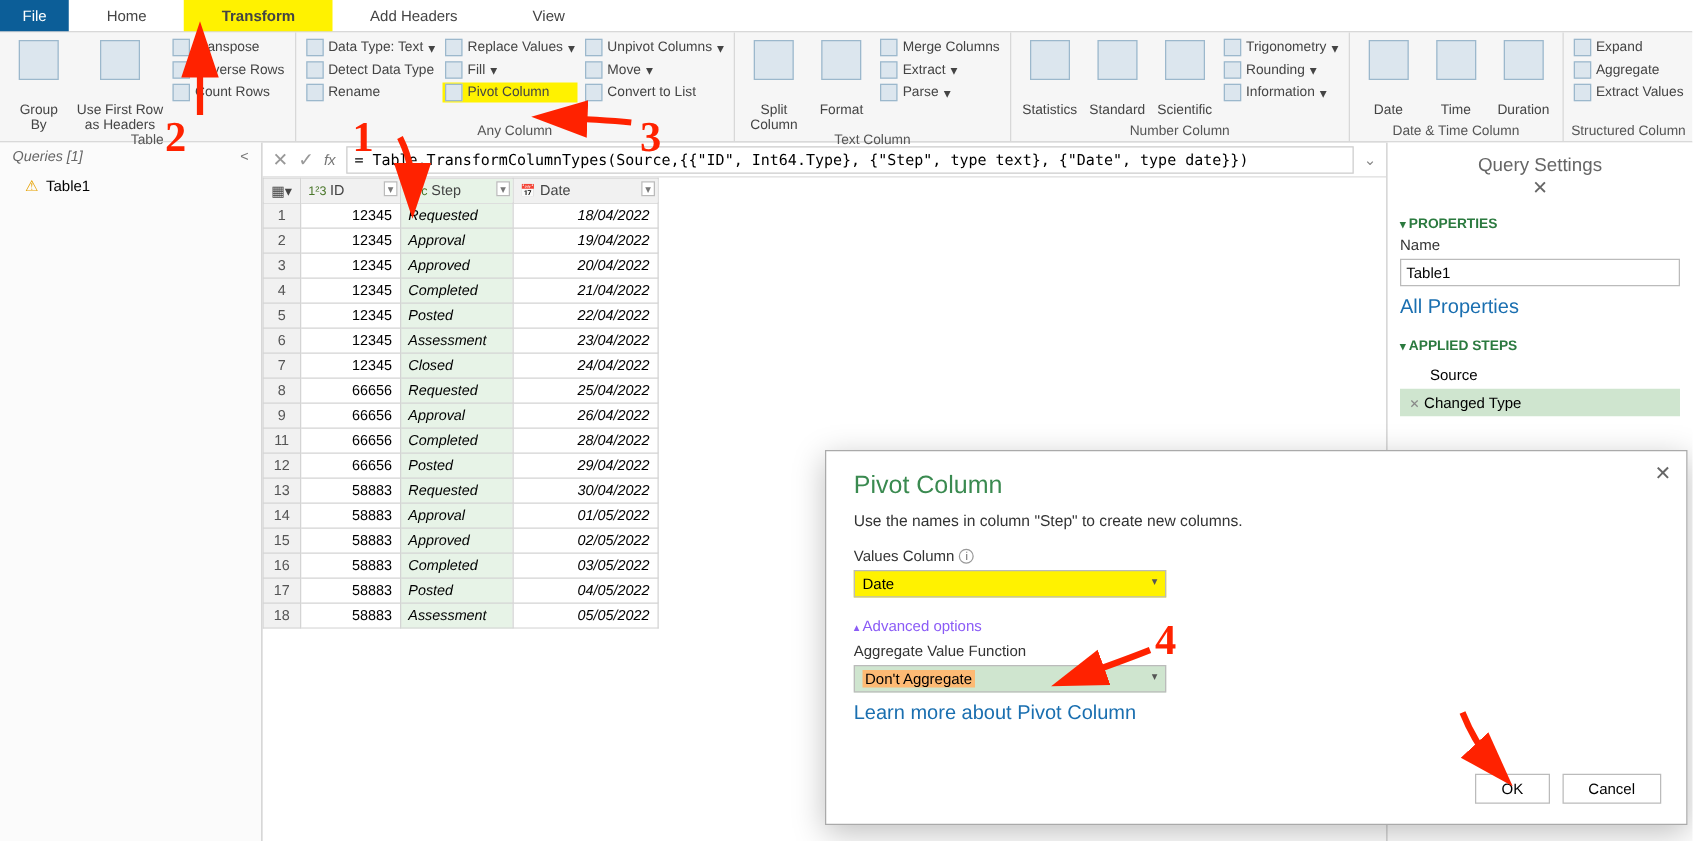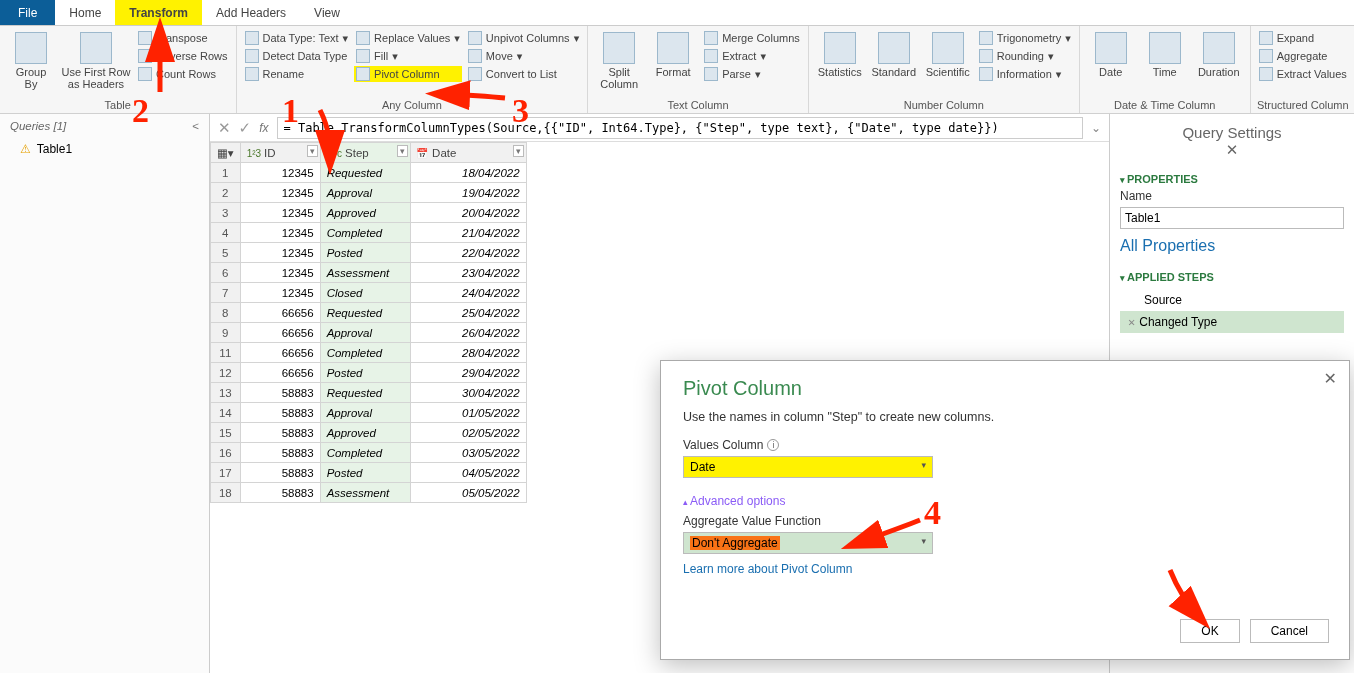--- a/index.html
+++ b/index.html
@@ -1,30 +1,30 @@
 <!DOCTYPE html>
 <html><head>
 <meta charset="utf-8">
 <style>
 * { box-sizing: border-box; margin: 0; padding: 0; font-family: "Segoe UI", sans-serif; }
 body { background: #fff; width: 1354px; height: 673px; overflow: hidden; position: relative; font-size: 12px; }
 
 
 .top-tabs { display: flex; background: #fff; border-bottom: 1px solid #ccc; height: 26px; }
-.top-tabs .tab { padding: 4px 14px; cursor: pointer; color: #444; display: flex; align-items: center; }
+.top-tabs .tab { padding: 4px 30px; cursor: pointer; color: #444; display: flex; align-items: center; }
 .top-tabs .tab.file { background: #0c5e98; color: #fff; padding: 4px 18px; }
 .top-tabs .tab.active { background: #fff200; font-weight: 700; }
 
 
 .ribbon { display: flex; height: 88px; border-bottom: 1px solid #d0d0d0; background: #f6f6f6; }
 .ribbon-group { border-right: 1px solid #d8d8d8; display: flex; flex-direction: column; padding: 2px 6px 0 6px; position: relative; }
 .ribbon-group .grp-body { flex: 1; display: flex; align-items: flex-start; gap: 4px; }
 .ribbon-group .grp-label { text-align: center; font-size: 11px; color: #555; padding-bottom: 2px; }
 
-.big-btn { display: flex; flex-direction: column; align-items: center; width: 50px; text-align: center; font-size: 11px; color: #444; gap: 2px; padding-top: 4px; cursor: pointer; }
+.big-btn { display: flex; flex-direction: column; align-items: center; width: 50px; text-align: center; font-size: 11px; color: #444; gap: 18px; padding-top: 4px; cursor: pointer; }
 .big-btn .icon { width: 32px; height: 32px; background: #dce6ee; border: 1px solid #9cb8cc; }
 .small-col { display: flex; flex-direction: column; gap: 2px; font-size: 11px; color: #444; padding-top: 2px; }
 .small-btn { display: flex; align-items: center; gap: 4px; padding: 1px 2px; cursor: pointer; white-space: nowrap; }
 .small-btn .sic { width: 14px; height: 14px; background: #dce6ee; border: 1px solid #9cb8cc; display:inline-block; }
 .pivot-hl { background: #fff200; }
 
 
 .main { display: flex; height: calc(673px - 26px - 88px); }
 .left-panel { width: 210px; border-right: 1px solid #ccc; background: #fbfbfb; }
 .left-head { display: flex; justify-content: space-between; align-items: center; padding: 6px 10px; font-size: 11.5px; color: #666; font-style: italic; }
@@ -69,21 +69,21 @@
 .dialog .close { position: absolute; top: 8px; right: 12px; font-size: 16px; color: #666; cursor: pointer; }
 .dlg-title { font-size: 20px; color: #3a8a50; margin-bottom: 10px; }
 .dlg-desc { font-size: 12.5px; color: #333; margin-bottom: 14px; }
 .dlg-label { font-size: 12px; color: #333; margin-bottom: 4px; display:flex; align-items:center; gap:4px;}
 .dlg-label .info { border:1px solid #999; border-radius:50%; width:12px; height:12px; font-size:9px; display:inline-flex; align-items:center; justify-content:center; color:#666; }
 .dlg-select { width: 250px; border: 1px solid #bbb; padding: 3px 20px 3px 6px; font-size: 12px; background: #fff200; cursor:pointer; position:relative; }
 .dlg-select.green { background: #cfe5cf; }
 .dlg-select::after { content: "▾"; position:absolute; right:6px; font-size:9px; color:#555; }
 .adv-opt { font-size: 12px; color: #8b5cf6; margin: 16px 0 6px 0; }
 .adv-opt::before { content:"▴ "; font-size:9px; }
-.learn { color: #1a6fb0; font-size: 12px; cursor: pointer; }
+.learn { color: #1a6fb0; font-size: 16px; cursor: pointer; }
 .dlg-btns { position: absolute; right: 20px; bottom: 16px; display:flex; gap:10px; }
 .dlg-btn { border:1px solid #bbb; background:#fff; padding:4px 20px; font-size:12px; cursor:pointer; }
 
 
 .anno { position:absolute; color:#f20; font-weight:700; font-family: "Comic Sans MS", cursive; pointer-events:none; }
 .anno.big { font-size:34px; }
 svg.arrows { position:absolute; left:0; top:0; pointer-events:none; }
 </style>
 </head>
 <body>
@@ -405,21 +405,21 @@
   <span class="close">✕</span>
   <div class="dlg-title">Pivot Column</div>
   <div class="dlg-desc">Use the names in column "Step" to create new columns.</div>
   <div class="dlg-label">
       <span>Values Column</span>
       <span class="info">i</span>
     </div>
   <div class="dlg-select">Date</div>
   <div class="adv-opt">Advanced options</div>
   <div class="dlg-label">Aggregate Value Function</div>
-  <div class="dlg-select green"><span style="background:#f97316;padding:0 2px">Don't Aggregate</span></div>
+  <div class="dlg-select green"><span style="background:#fdba74;padding:0 2px">Don't Aggregate</span></div>
   <div class="learn" style="margin-top:8px">Learn more about Pivot Column</div>
   <div class="dlg-btns">
     <button class="dlg-btn">OK</button>
     <button class="dlg-btn">Cancel</button>
   </div>
 </div>
 
 <div class="anno big" style="left:282px; top:92px;">1</div>
 <div class="anno big" style="left:132px; top:92px;">2</div>
 <div class="anno big" style="left:512px; top:92px;">3</div>

